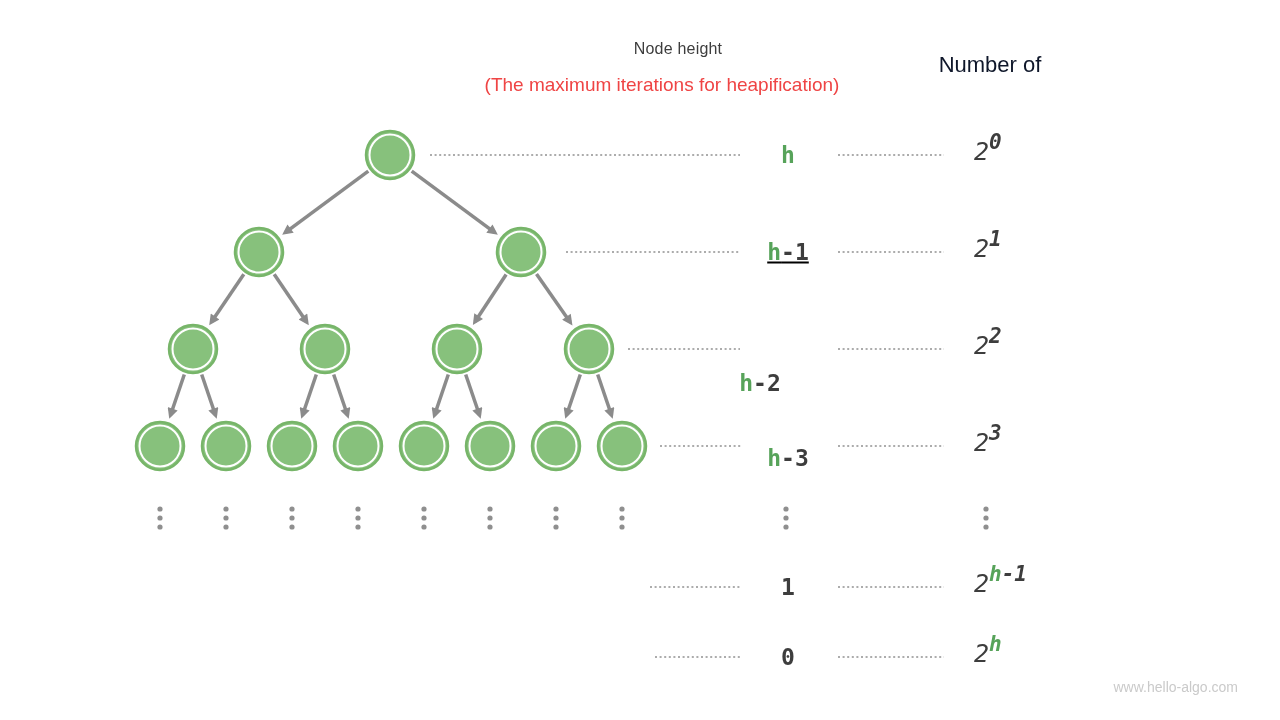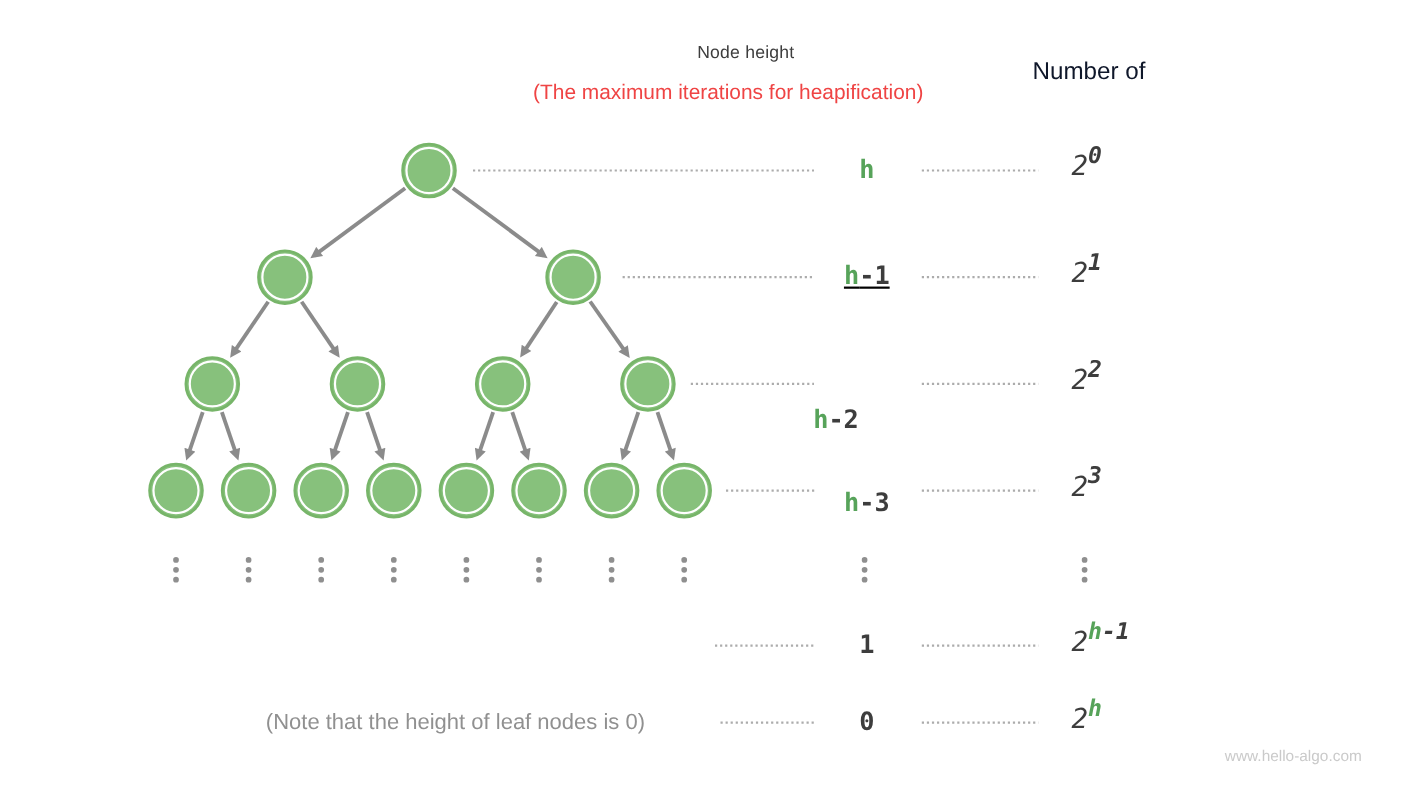--- a/index.html
+++ b/index.html
@@ -142,17 +142,16 @@
       <div class="abs hlabel" style="left: 760px; top: 349px; margin-top: 34px;"><span class="g">h</span><span class="d">-2</span></div>
       <div class="abs power" style="left: 974px; top: 345px;"><span class="d">2</span><span class="sup"><span class="d">2</span></span></div>
       <div class="abs hlabel" style="left: 788px; top: 446px; margin-top: 12px;"><span class="g">h</span><span class="d">-3</span></div>
       <div class="abs power" style="left: 974px; top: 442px;"><span class="d">2</span><span class="sup"><span class="d">3</span></span></div>
       <div class="abs hlabel" style="left: 788px; top: 587px;"><span class="d">1</span></div>
       <div class="abs power" style="left: 974px; top: 583px;"><span class="d">2</span><span class="sup"><span class="g">h</span><span class="d">-1</span></span></div>
       <div class="abs hlabel" style="left: 788px; top: 657px;"><span class="d">0</span></div>
       <div class="abs power" style="left: 974px; top: 653px;"><span class="d">2</span><span class="sup"><span class="g">h</span></span></div>
     </div>
 
-  <div class="abs center note" style="left:414px;top:657px;">(Note that the height of leaf nodes is 0)</div>
 
   <div class="abs watermark" style="right:42px;top:687px;transform:translateY(-50%);">www.hello-algo.com</div>
 
 </div>
 
 </body></html>

